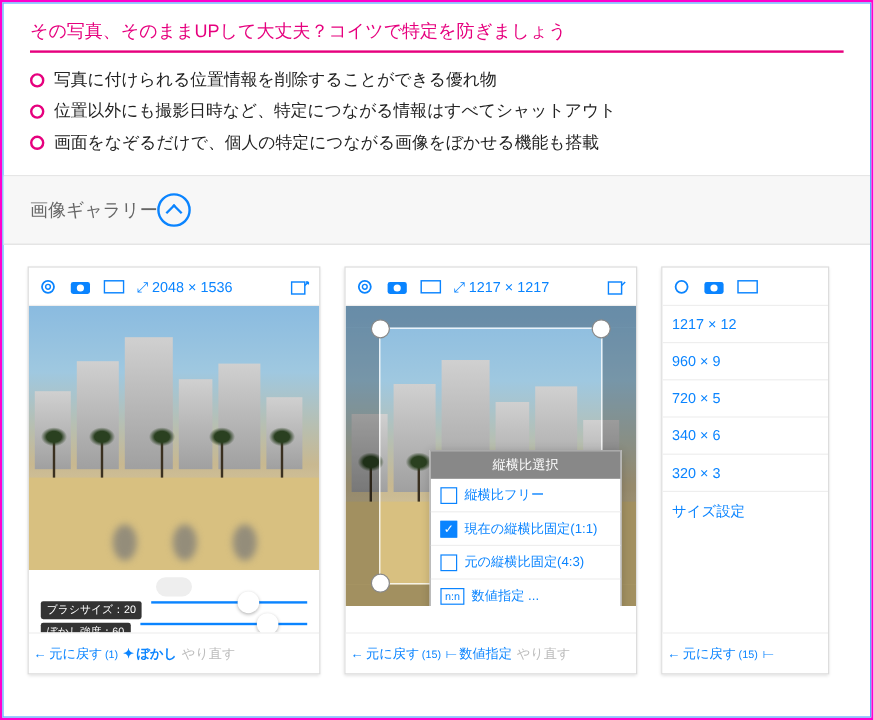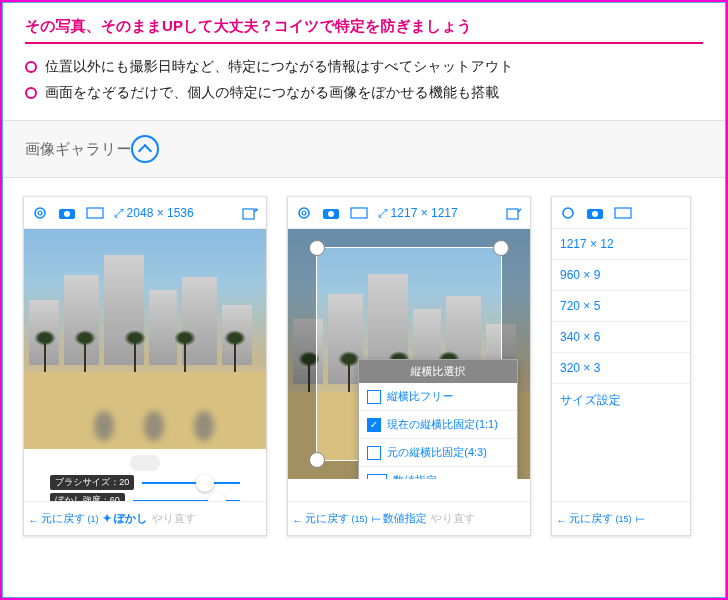--- a/index.html
+++ b/index.html
@@ -1,20 +1,20 @@
 <!DOCTYPE html>
 <html><head>
 <meta charset="utf-8">
 <style>
 *{margin:0;padding:0;box-sizing:border-box;font-family:"Hiragino Sans","Meiryo",sans-serif}
 body{background:#fff;width:728px;height:600px;overflow:hidden}
 .frame{border:2px solid #ff00cc;width:728px;height:600px;position:relative}
 .inner{border:1px solid #55aaff;margin:0;height:596px;padding:0;background:#fff}
 .header-section{padding:14px 22px 10px 22px;border-bottom:1px solid #e0e0e0}
-.title-line{color:#e6007e;font-size:15px;font-weight:700;border-bottom:2px solid #e6007e;padding-bottom:6px;margin-bottom:14px}
+.title-line{color:#e6007e;font-size:15px;font-weight:400;border-bottom:2px solid #e6007e;padding-bottom:6px;margin-bottom:14px}
 .bullet-row{display:flex;align-items:flex-start;margin:8px 0;gap:8px}
 .bullet-circle{width:12px;height:12px;border:2px solid #e6007e;border-radius:50%;margin-top:3px;flex-shrink:0}
 .bullet-txt{font-size:14px;color:#222}
 .gallery-header{display:flex;align-items:center;padding:14px 22px;background:#f7f7f7;border-bottom:1px solid #e0e0e0}
 .gallery-title{font-size:15px;color:#666}
 .toggle-circle{width:28px;height:28px;border:2px solid #0a84ff;border-radius:50%;display:flex;align-items:center;justify-content:center}
 .chev{width:10px;height:10px;border-left:2px solid #0a84ff;border-top:2px solid #0a84ff;transform:rotate(45deg);margin-top:4px}
 .gallery-body{padding:18px 20px 0 20px;display:flex;gap:20px;overflow:hidden;height:370px}
 .shot{background:#fff;box-shadow:0 1px 3px rgba(0,0,0,.15);border:1px solid #ddd;flex-shrink:0;width:240px;height:340px;position:relative;overflow:hidden}
 .shot.wide{width:244px}
@@ -31,56 +31,60 @@
 .bld.b5{left:158px;width:35px;height:88px}
 .bld.b6{left:198px;width:30px;height:60px}
 .palm{position:absolute;width:2px;height:45px;background:#3a3020;bottom:30%}
 .palm::before{content:"";position:absolute;top:-8px;left:-10px;width:22px;height:16px;background:radial-gradient(ellipse,#2a4020 40%,transparent 70%)}
 .palm.p1{left:20px}.palm.p2{left:60px}.palm.p3{left:110px}.palm.p4{left:160px}.palm.p5{left:210px}
 .beach{position:absolute;bottom:0;left:0;right:0;height:35%;background:#d8c080}
 .blob{position:absolute;bottom:8px;width:20px;height:30px;background:rgba(120,120,120,.7);border-radius:50%;filter:blur(3px)}
 .blob.bl1{left:70px}.blob.bl2{left:120px}.blob.bl3{left:170px}
 .ctrl-panel{padding:6px 10px;background:#fff}
 .slider-notch{width:30px;height:16px;background:#eee;border-radius:10px;margin:0 auto 4px}
-.slider-row{display:flex;align-items:center;gap:8px;margin:3px 16px}
+.slider-row{display:flex;gap:8px;margin:3px 0}
 .slider-lbl{background:#333;color:#fff;font-size:9px;padding:1px 5px;border-radius:2px}
 .slider-track{flex:1;height:2px;background:#0a84ff;position:relative}
 .slider-thumb{position:absolute;width:18px;height:18px;background:#fff;border-radius:50%;box-shadow:0 1px 3px rgba(0,0,0,.3);top:-8px}
 .bottom-bar{position:absolute;bottom:0;left:0;right:0;height:34px;display:flex;align-items:center;border-top:1px solid #eee;padding:0 4px;gap:4px;font-size:11px;background:#fff}
 .bb-item{color:#0a84ff;display:flex;align-items:center;gap:2px}
 .bb-item.dis{color:#bbb}
 .bb-sup{font-size:9px;vertical-align:super}
 .crop-overlay{position:absolute;inset:0}
 .crop-frame{position:absolute;border:1px solid #fff;left:28px;top:18px;right:28px;bottom:18px}
 .crop-handle{position:absolute;width:16px;height:16px;background:#fff;border:1px solid #888;border-radius:50%}
 .ch-tl{left:-8px;top:-8px}.ch-tr{right:-8px;top:-8px}.ch-bl{left:-8px;bottom:-8px}.ch-br{right:-8px;bottom:-8px}
 .dark-mask{position:absolute;background:rgba(0,0,0,.25)}
 .dm-t{left:0;right:0;top:0;height:18px}.dm-b{left:0;right:0;bottom:0;height:18px}
 .dm-l{left:0;top:18px;bottom:18px;width:28px}.dm-r{right:0;top:18px;bottom:18px;width:28px}
-.popup{position:absolute;left:70px;top:130px;width:160px;background:#fff;border:1px solid #aaa;box-shadow:0 2px 8px rgba(0,0,0,.2);font-size:12px}
+.popup{position:absolute;left:70px;top:120px;width:160px;background:#fff;border:1px solid #aaa;box-shadow:0 2px 8px rgba(0,0,0,.2);font-size:12px}
 .popup-title{background:#888;color:#fff;text-align:center;padding:4px;font-size:11px}
 .popup-row{display:flex;align-items:center;gap:6px;padding:6px 8px;border-bottom:1px solid #eee}
 .popup-row:last-child{border-bottom:0}
 .cbx{width:14px;height:14px;border:1px solid #0a84ff;display:flex;align-items:center;justify-content:center;font-size:10px;color:#0a84ff;background:#fff}
 .cbx.checked{background:#0a84ff;color:#fff}
 .nn-box{width:20px;height:14px;border:1px solid #0a84ff;color:#0a84ff;font-size:9px;display:flex;align-items:center;justify-content:center}
 .popup-txt{color:#0a84ff;font-size:11px}
 .size-list{font-size:12px}
 .size-row{color:#0a84ff;padding:8px 8px;border-bottom:1px solid #eee}
 .size-footer{color:#0a84ff;padding:8px;font-size:12px}
 svg{display:block}
 </style>
 </head>
 <body>
 
 <div class="frame">
 <div class="inner">
 
 <div class="header-section">
   <div class="title-line">その写真、そのままUPして大丈夫？コイツで特定を防ぎましょう</div>
+  <div class="bullet-row">
+    <div class="bullet-circle"></div>
+    <div class="bullet-txt">写真に付けられる位置情報を削除することができる優れ物</div>
+  </div>
   <div class="bullet-row">
     <div class="bullet-circle"></div>
     <div class="bullet-txt">位置以外にも撮影日時など、特定につながる情報はすべてシャットアウト</div>
   </div>
   <div class="bullet-row">
     <div class="bullet-circle"></div>
     <div class="bullet-txt">画面をなぞるだけで、個人の特定につながる画像をぼかせる機能も搭載</div>
   </div>
 </div>
 

